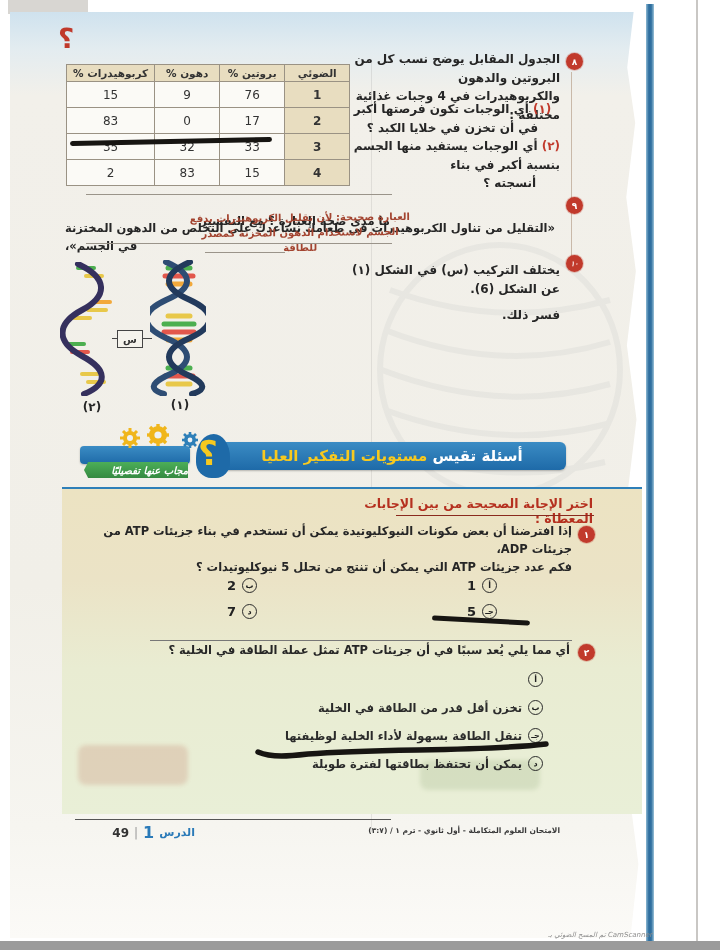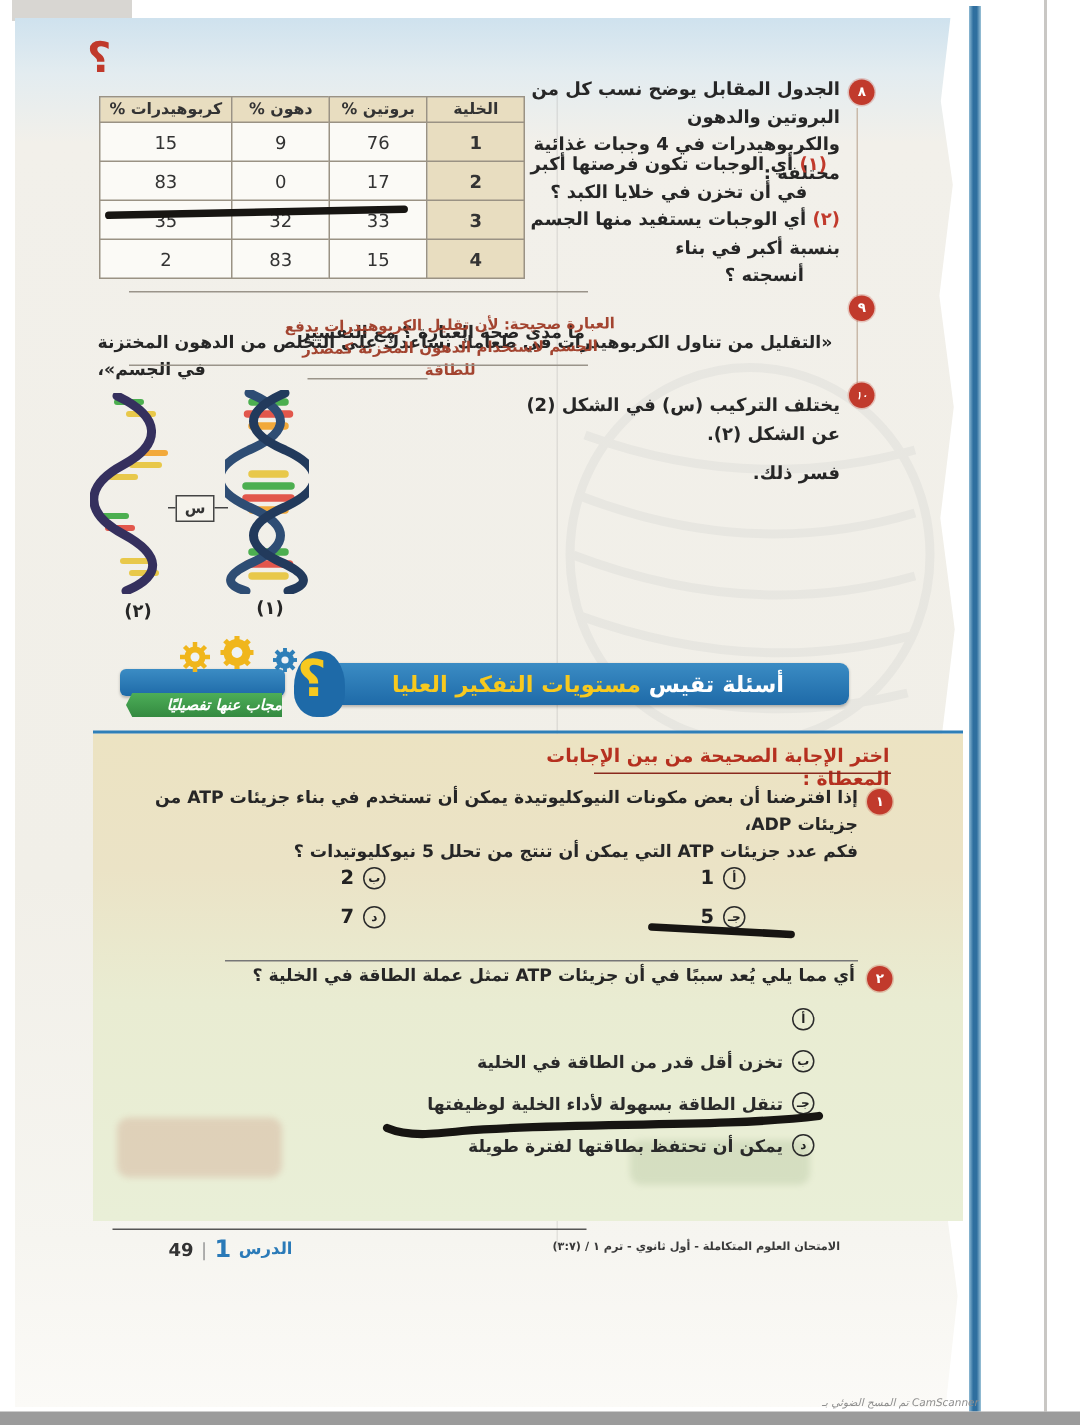--- a/index.html
+++ b/index.html
@@ -133,21 +133,21 @@
 </div>
 <div class="abs ptext" style="right:160px;top:137px;width:215px;text-align:right;">
   <span class="red">(٢)</span>
   <span>أي الوجبات يستفيد منها الجسم بنسبة أكبر في بناء</span>
   <div style="margin-right:24px;">أنسجته ؟</div>
 </div>
 
 <table class="meals abs" style="left:66px;top:64px;" dir="rtl">
   <thead>
     <tr>
-      <th>الخلية</th>
+      <th>الضوئي</th>
       <th>بروتين %</th>
       <th>دهون %</th>
       <th>كربوهيدرات %</th>
     </tr>
   </thead>
   <tbody>
     <tr>
       <td class="rownum">1</td>
       <td>76</td>
       <td>9</td>
@@ -187,21 +187,21 @@
   <div>الجسم لاستخدام الدهون المخزنة كمصدر</div>
   <div>للطاقة</div>
 </div>
 <div class="abs small-line" style="left:86px;top:243px;width:306px;"></div>
 <div class="abs small-line" style="left:205px;top:252px;width:80px;"></div>
 
 <div class="abs qcircle" style="left:566px;top:255px;font-style:italic;">
     <span style="font-size:7px;">١٠</span>
   </div>
 <div class="abs ptext" style="right:160px;top:253px;width:230px;text-align:right;">
-  <div style="margin-top:8px;">يختلف التركيب (س) في الشكل (2) عن الشكل (٢).</div>
+  <div style="margin-top:8px;">يختلف التركيب (س) في الشكل (١) عن الشكل (6).</div>
   <div style="margin-top:8px;">فسر ذلك.</div>
 </div>
 
 <svg class="abs" style="left:150px;top:260px;" width="56" height="136" viewBox="0 0 56 136">
   <g stroke-linecap="round">
     <line x1="18" y1="8" x2="40" y2="8" stroke="#4caf50" stroke-width="5"></line>
     <line x1="15" y1="16" x2="43" y2="16" stroke="#e2574c" stroke-width="5"></line>
     <line x1="18" y1="24" x2="40" y2="24" stroke="#f2a93b" stroke-width="5"></line>
     <line x1="18" y1="56" x2="40" y2="56" stroke="#e8c84a" stroke-width="5"></line>
     <line x1="14" y1="64" x2="44" y2="64" stroke="#4caf50" stroke-width="5"></line>

